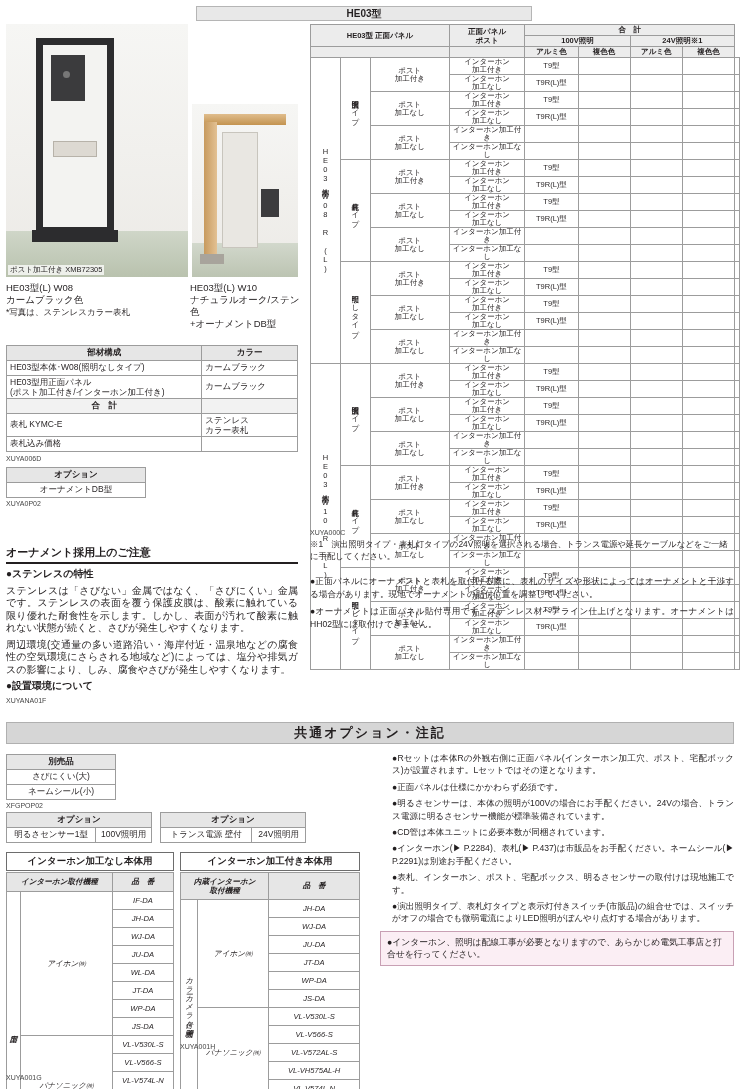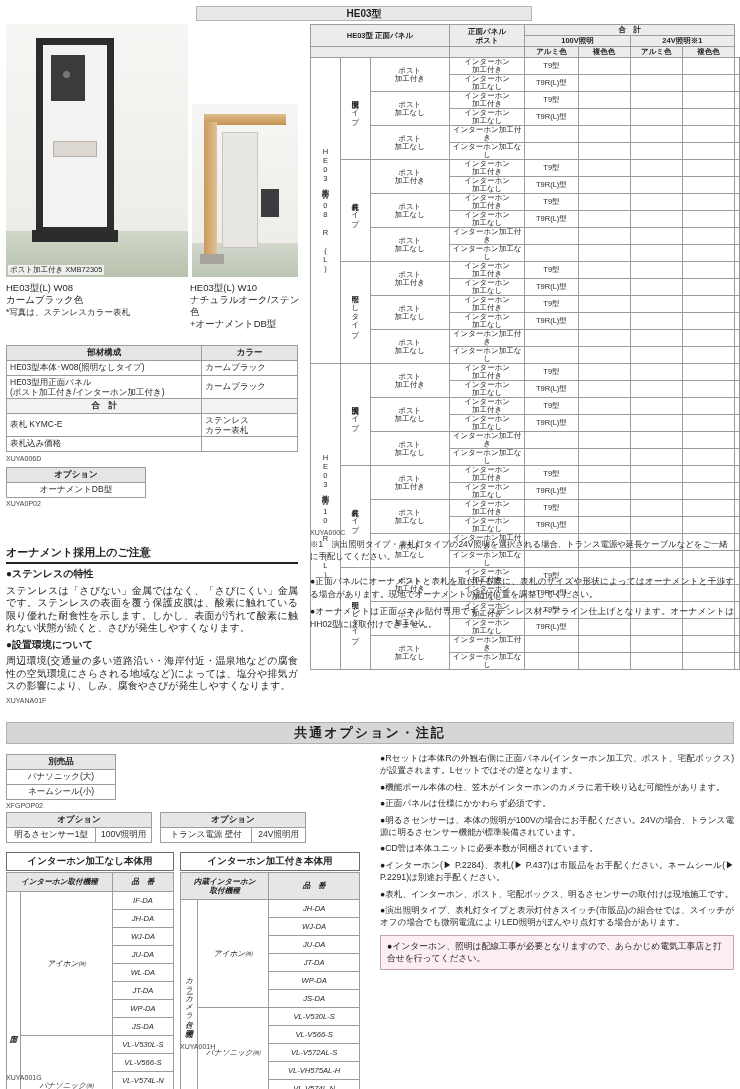--- a/index.html
+++ b/index.html
@@ -97,21 +97,21 @@
   .sec-head {
     border:1px solid #6d6d6d; background:#fff; font-size:9.5px; font-weight:bold;
     text-align:center; padding:2px 0;
   }
 
   .devtbl { border-collapse:collapse; font-size:7.6px; width:100%; }
   .devtbl td, .devtbl th { border:1px solid #9c9c9c; height:13px; padding:4px 2px; text-align:center;font-style:italic; }
   .devtbl th { background:#e6e6e6; font-weight:bold; }
 
   .bottom-right { position:absolute; left:380px; top:752px; width:354px; font-size:8.6px; line-height:12.4px; }
-  .bottom-right p { margin:0 0 4px 0; text-align:justify; }
+  .bottom-right p { margin:0 0 4px 12px; text-align:justify; }
   .pink-box {
     margin-top:6px; border:1px solid #c8a0b4; background:#fbeef4;
     padding:4px 6px; font-size:8.8px; line-height:12.6px;
   }
 </style>
 </head>
 <body>
 
 <div class="page">
 
@@ -194,22 +194,22 @@
       <td>オーナメントDB型</td>
     </tr>
   </tbody>
     </table>
   <div class="code" style="position:absolute;left:6px;top:500px;">XUYA0P02</div>
 
   <div class="notice">
     <div class="notice-title">オーナメント採用上のご注意</div>
     <p style="font-weight:bold;">●ステンレスの特性</p>
     <p>ステンレスは「さびない」金属ではなく、「さびにくい」金属です。ステンレスの表面を覆う保護皮膜は、酸素に触れている限り優れた耐食性を示します。しかし、表面が汚れて酸素に触れない状態が続くと、さびが発生しやすくなります。</p>
+    <p>周辺環境(交通量の多い道路沿い・海岸付近・温泉地などの腐食性の空気環境にさらされる地域など)によっては、塩分や排気ガスの影響により、しみ、腐食やさびが発生しやすくなります。</p>
     <p style="font-weight:bold;">●設置環境について</p>
-    <p>周辺環境(交通量の多い道路沿い・海岸付近・温泉地などの腐食性の空気環境にさらされる地域など)によっては、塩分や排気ガスの影響により、しみ、腐食やさびが発生しやすくなります。</p>
   </div>
   <div class="code" style="position:absolute;left:6px;top:697px;">XUYANA01F</div>
 
   <table class="maintbl" id="maintable">
       <tbody>
         <tr>
           <th colspan="3" rowspan="2" style="width:146px;height:22px;">HE03型 正面パネル</th>
           <th rowspan="2" style="width:58px;white-space:pre-line;line-height:9px;">正面パネル
 ポスト</th>
           <th colspan="4" style="height:11px;">合　計</th>
@@ -594,21 +594,21 @@
   </div>
 
   <div class="banner">共通オプション・注記</div>
 
   <table class="opt2" style="left:6px;top:754px;width:110px;">
     <tbody>
         <tr>
           <td class="hd">別売品</td>
         </tr>
     <tr>
-          <td>パナソニック(大)</td>
+          <td>さびにくい(大)</td>
         </tr>
     <tr>
           <td>ネームシール(小)</td>
         </tr>
   </tbody>
     </table>
   <div class="code" style="position:absolute;left:6px;top:802px;">XFGPOP02</div>
 
   <table class="opt2" style="left:6px;top:812px;width:146px;">
     <tbody>
@@ -744,21 +744,20 @@
           <tr>
             <td>VL-V574L-N</td>
           </tr>
         </tbody>
       </table>
   </div>
   <div class="code" style="position:absolute;left:180px;top:1043px;">XUYA001H</div>
 
   <div class="bottom-right">
     <p>●Rセットは本体Rの外観右側に正面パネル(インターホン加工穴、ポスト、宅配ボックス)が設置されます。Lセットではその逆となります。</p>
-    <p>●機能ポール本体の柱、笠木がインターホンのカメラに若干映り込む可能性があります。</p>
     <p>●正面パネルは仕様にかかわらず必須です。</p>
     <p>●明るさセンサーは、本体の照明が100Vの場合にお手配ください。24Vの場合、トランス電源に明るさセンサー機能が標準装備されています。</p>
     <p>●CD管は本体ユニットに必要本数が同梱されています。</p>
     <p>●インターホン(▶ P.2284)、表札(▶ P.437)は市販品をお手配ください。ネームシール(▶ P.2291)は別途お手配ください。</p>
     <p>●表札、インターホン、ポスト、宅配ボックス、明るさセンサーの取付けは現地施工です。</p>
     <p>●演出照明タイプ、表札灯タイプと表示灯付きスイッチ(市販品)の組合せでは、スイッチがオフの場合でも微弱電流によりLED照明がぼんやり点灯する場合があります。</p>
     <div class="pink-box">●インターホン、照明は配線工事が必要となりますので、あらかじめ電気工事店と打合せを行ってください。</div>
   </div>
 
 </div>

